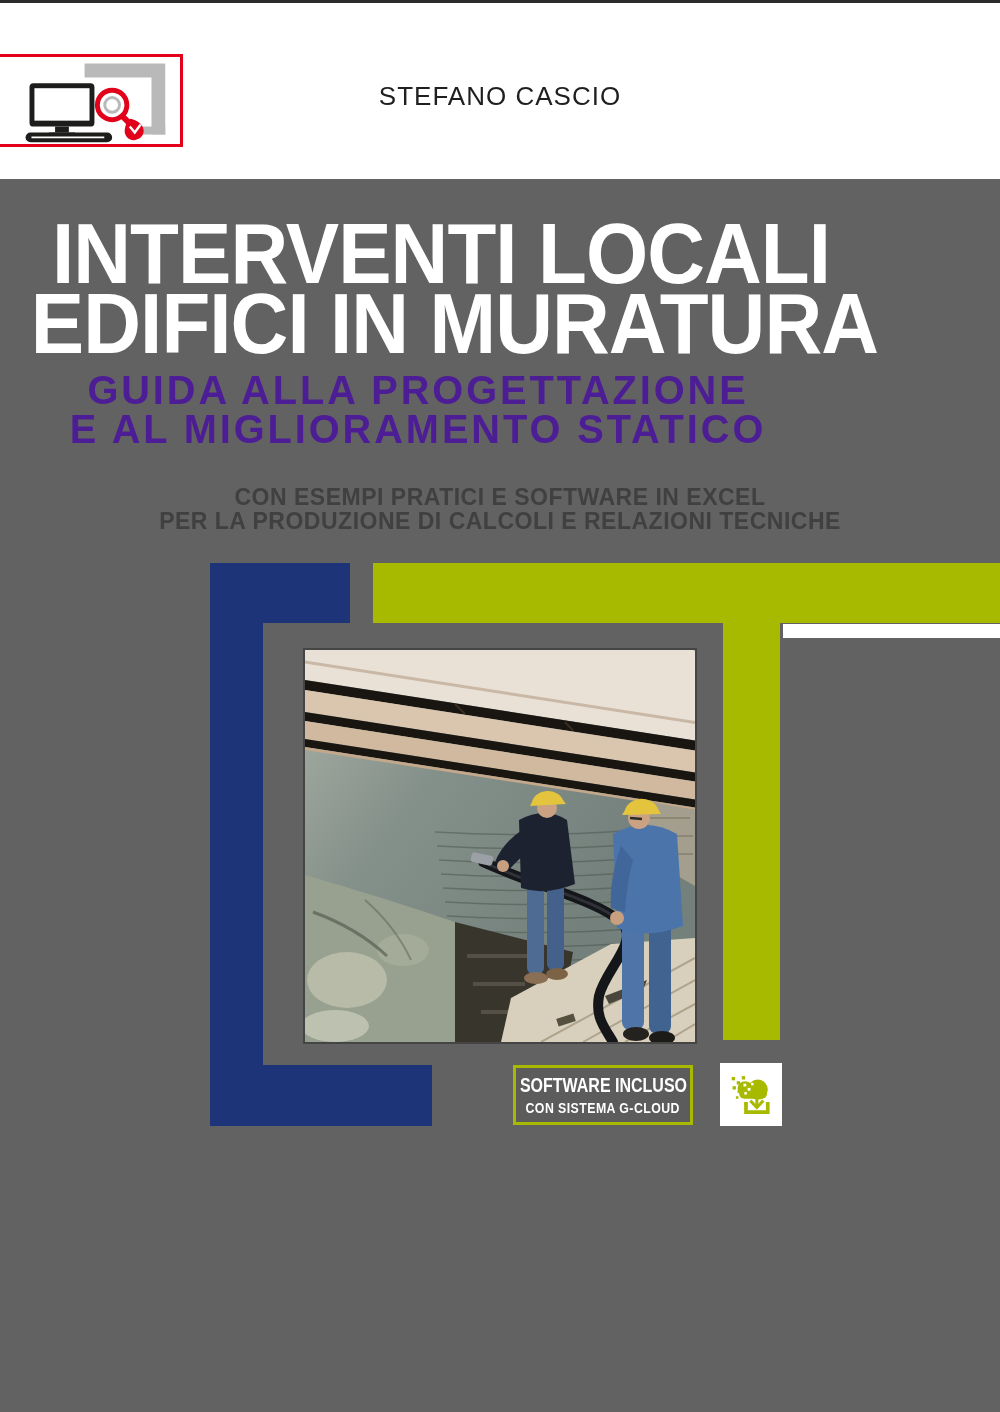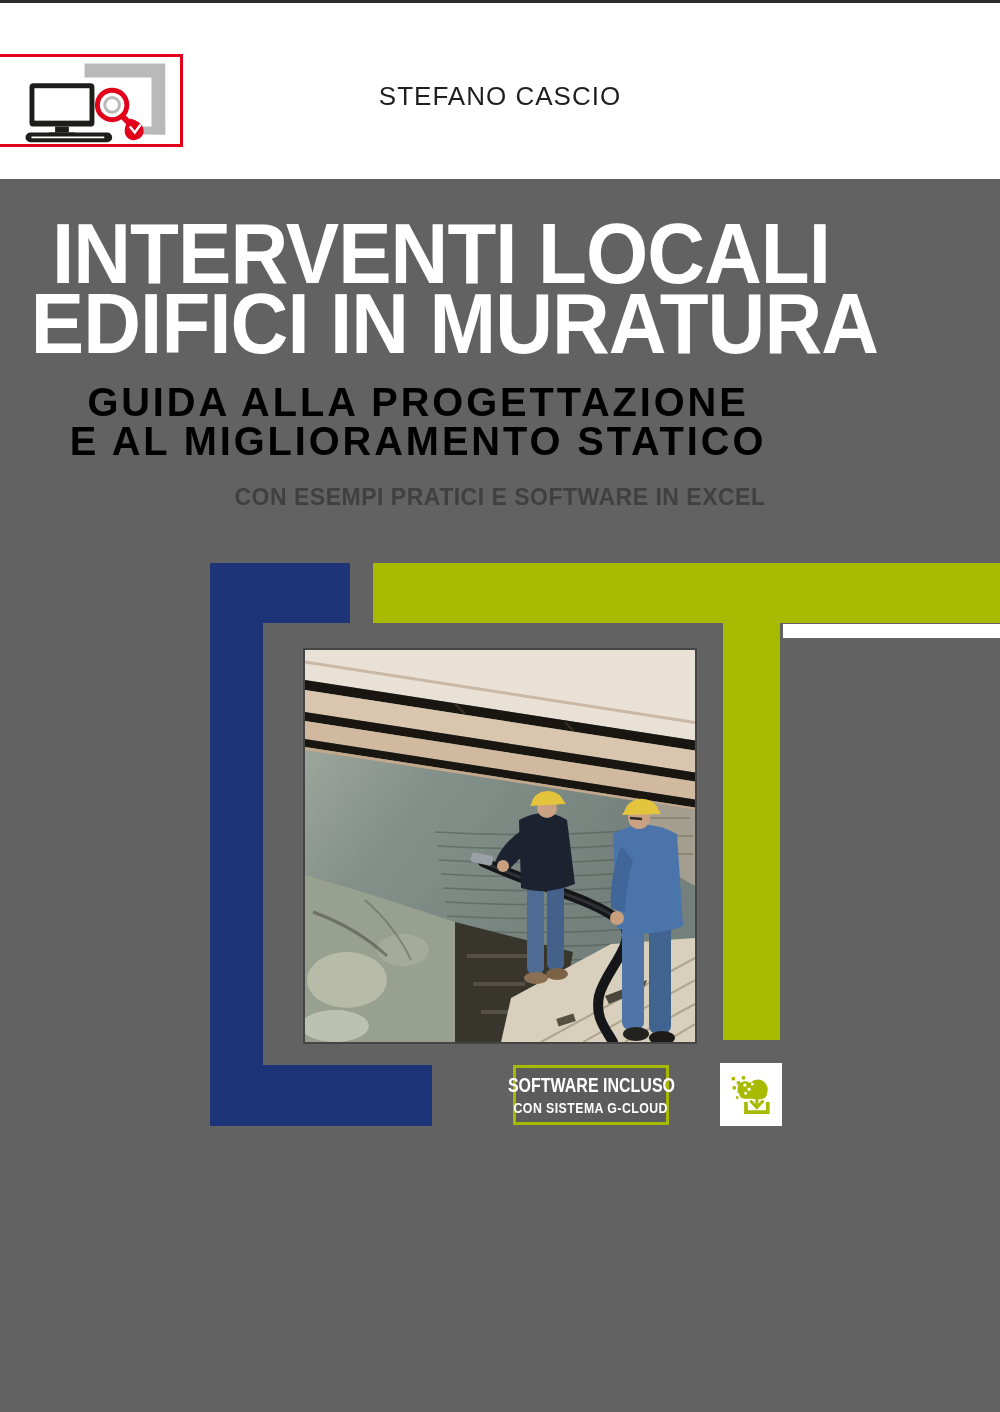--- a/index.html
+++ b/index.html
@@ -17,40 +17,40 @@
   }
   .logo-box svg{display:block;width:100%;height:100%;}
   .author{
     position:absolute;left:0;top:78px;width:1000px;text-align:center;
     font-size:26px;letter-spacing:1px;color:var(--ink,#1f1f1f);font-weight:400;
   }
   
   .gray-bg{position:absolute;left:0;top:176px;width:1000px;height:1236px;background:var(--gray,#626262);}
   .title{position:absolute;left:0;top:215px;width:882px;text-align:center;color:#ffffff;font-weight:700;font-size:86px;}
   .title .line{display:block;height:70px;line-height:70px;transform:scaleX(.93);transform-origin:center;white-space:nowrap;letter-spacing:-1px;}
-  .subtitle{position:absolute;left:0;top:380px;width:836px;text-align:center;color:#000000;font-weight:700;font-size:41px;}
+  .subtitle{position:absolute;left:0;top:368px;width:836px;text-align:center;color:#4c1d95;font-weight:700;font-size:41px;}
   .subtitle .line{display:block;height:39px;line-height:39px;letter-spacing:3px;transform:scaleX(.97);transform-origin:center;white-space:nowrap;}
   .tagline{position:absolute;left:0;top:482px;width:1000px;text-align:center;color:#404040;font-weight:700;font-size:23px;}
   .tagline .line{display:block;height:24px;line-height:24px;letter-spacing:.5px;white-space:nowrap;}
   
   .blue-v   {position:absolute;left:210px;top:560px;width:53px;height:563px;background:var(--navy,#1d3478);}
   .blue-top {position:absolute;left:210px;top:560px;width:140px;height:60px;background:var(--navy,#1d3478);}
   .blue-bot {position:absolute;left:210px;top:1062px;width:222px;height:61px;background:var(--navy,#1d3478);}
   .green-h  {position:absolute;left:373px;top:560px;width:627px;height:60px;background:var(--lime,#a8ba00);}
   .green-v  {position:absolute;left:723px;top:560px;width:57px;height:477px;background:var(--lime,#a8ba00);}
   .white-stripe{position:absolute;left:783px;top:621px;width:217px;height:14px;background:#ffffff;}
   
   .photo{
     position:absolute;left:303px;top:645px;width:390px;height:392px;
     border:2px solid #454545;background:#7c867d;
   }
   .photo svg{display:block;width:100%;height:100%;}
   
   .badge{
-    position:absolute;left:513px;top:1062px;width:156px;height:60px;box-sizing:border-box;
+    position:absolute;left:513px;top:1062px;width:180px;height:60px;box-sizing:border-box;
     border:3px solid var(--lime,#a8ba00);background:var(--badgeGray,#5c5c5c);
     display:flex;flex-direction:column;align-items:center;justify-content:center;gap:3px;
   }
   .badge .l1{color:#fff;font-weight:700;font-size:20px;white-space:nowrap;transform:scaleX(.8);transform-origin:center;}
   .badge .l2{color:#fff;font-weight:700;font-size:14px;white-space:nowrap;transform:scaleX(.88);transform-origin:center;letter-spacing:.5px;}
   
   .cloud-box{
     position:absolute;left:720px;top:1060px;width:62px;height:63px;background:#ffffff;
     display:flex;align-items:center;justify-content:center;
   }
@@ -101,20 +101,21 @@
   <div class="title">
     <span class="line">INTERVENTI LOCALI</span>
     <span class="line">EDIFICI IN MURATURA</span>
   </div>
   <div class="subtitle">
     <span class="line">GUIDA ALLA PROGETTAZIONE</span>
     <span class="line">E AL MIGLIORAMENTO STATICO</span>
   </div>
   <div class="tagline">
     <span class="line">CON ESEMPI PRATICI E SOFTWARE IN EXCEL</span>
+    <span class="line">PER LA PRODUZIONE DI CALCOLI E RELAZIONI TECNICHE</span>
   </div>
 
   <div class="blue-top"></div>
   <div class="blue-v"></div>
   <div class="blue-bot"></div>
   <div class="green-h"></div>
   <div class="green-v"></div>
   <div class="white-stripe"></div>
 
   <div class="photo">

